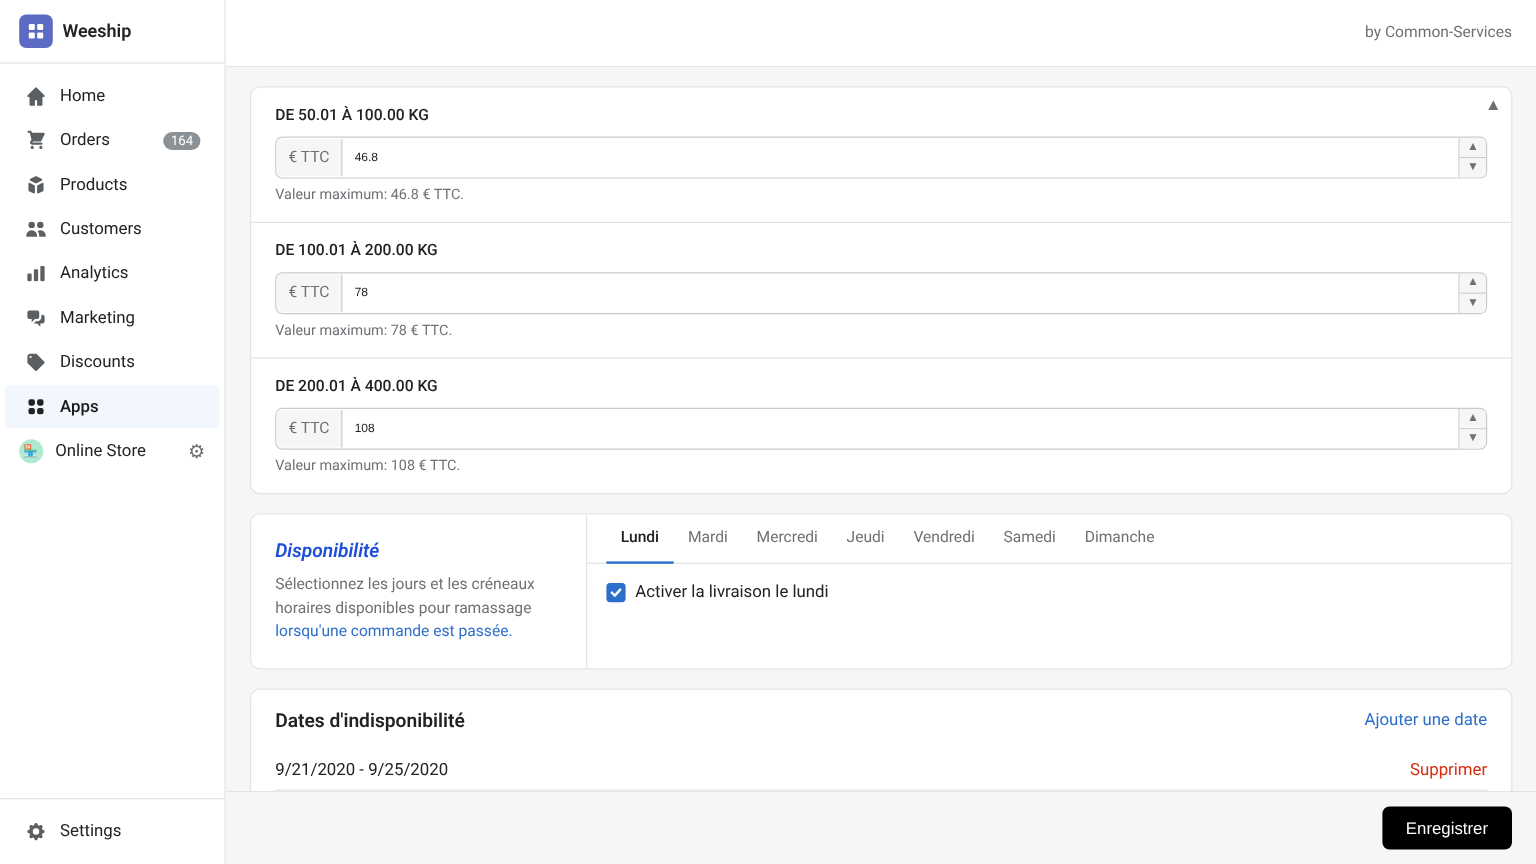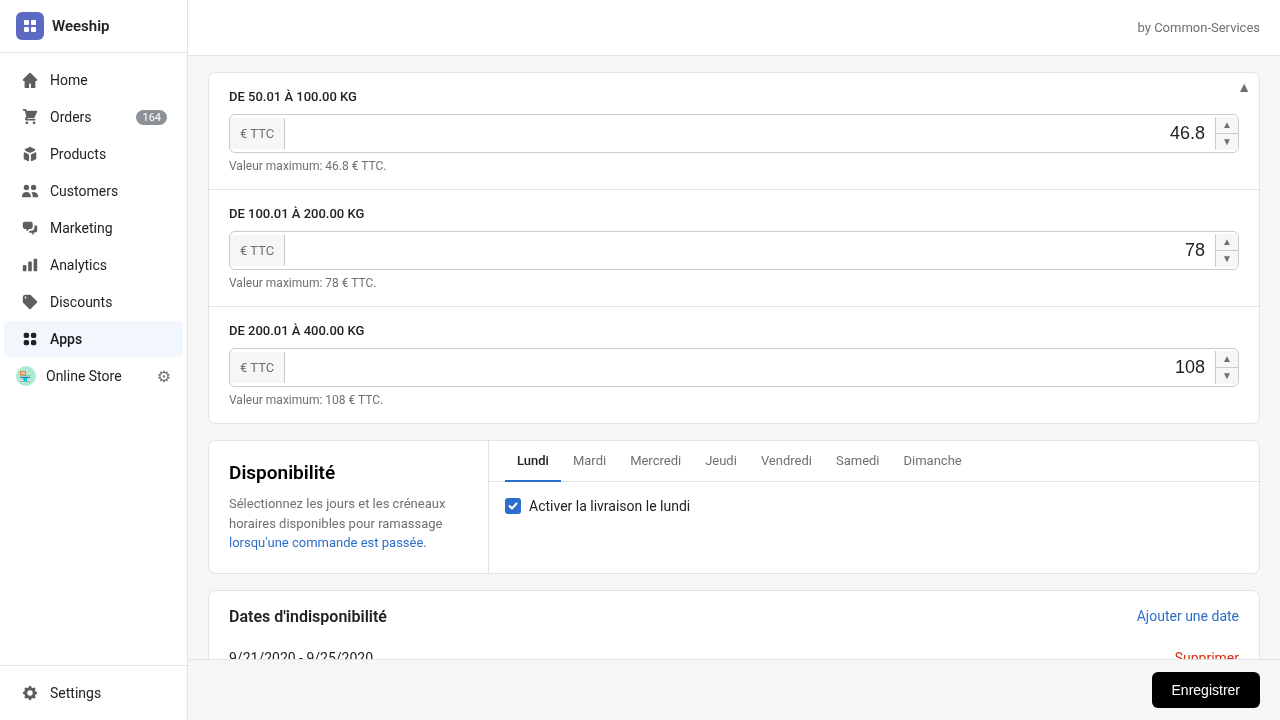--- a/index.html
+++ b/index.html
@@ -26,30 +26,30 @@
     
     .main { flex: 1; display: flex; flex-direction: column; overflow: hidden; }
     .top-bar { background: #fff; border-bottom: 1px solid #e1e3e5; padding: 0 20px; height: 56px; display: flex; align-items: center; justify-content: flex-end; }
     .by-label { font-size: 13px; color: #6d7175; }
 
     
     .price-range-block { padding: 16px 20px; border-bottom: 1px solid #e1e3e5; }
     .price-range-title { font-size: 13px; font-weight: 500; color: #202223; margin-bottom: 10px; }
     .input-row { display: flex; align-items: center; border: 1px solid #c9cccf; border-radius: 6px; overflow: hidden; background: #fff; }
     .input-prefix { padding: 8px 10px; background: #f6f6f7; border-right: 1px solid #c9cccf; color: #6d7175; font-size: 13px; white-space: nowrap; }
-    .input-field { flex: 1; padding: 8px 10px; border: none; outline: none; font-size: 18px; color: #202223; background: transparent; text-align: right; }
+    .input-field { flex: 1; padding: 8px 10px; border: none; outline: none; font-size: 10px; color: #202223; background: transparent; }
     .input-spinners { display: flex; flex-direction: column; border-left: 1px solid #c9cccf; }
     .spin-btn { background: #f6f6f7; border: none; padding: 2px 6px; cursor: pointer; font-size: 10px; color: #6d7175; line-height: 1.2; }
     .spin-btn:first-child { border-bottom: 1px solid #c9cccf; }
     .valeur-max { margin-top: 6px; font-size: 12px; color: #6d7175; }
 
     
     .dispo-section { background: #fff; border: 1px solid #e1e3e5; border-radius: 8px; margin: 0 20px 16px; display: flex; gap: 0; }
     .dispo-left { width: 280px; padding: 20px; flex-shrink: 0; border-right: 1px solid #e1e3e5; }
-    .dispo-title { font-size: 19px; font-weight: 600; color: #000000; margin-bottom: 10px; }
+    .dispo-title { font-size: 16px; font-weight: 600; color: #1d4ed8; margin-bottom: 10px; font-style: italic; }
     .dispo-desc { font-size: 13px; color: #6d7175; line-height: 1.5; }
     .dispo-desc a { color: #2c6ecb; text-decoration: none; }
     .dispo-right { flex: 1; padding: 0; }
 
     
     .day-tabs { display: flex; border-bottom: 1px solid #e1e3e5; padding: 0 16px; }
     .day-tab { padding: 12px 12px; cursor: pointer; font-size: 13px; color: #6d7175; border-bottom: 2px solid transparent; margin-bottom: -1px; }
     .day-tab.active { color: #202223; border-bottom-color: #2c6ecb; font-weight: 500; }
 
     .day-content { padding: 16px; }
@@ -124,34 +124,34 @@
         <svg width="18" height="18" viewBox="0 0 20 20" fill="currentColor">
             <path d="M9 6a3 3 0 11-6 0 3 3 0 016 0zM17 6a3 3 0 11-6 0 3 3 0 016 0zM12.93 17c.046-.327.07-.66.07-1a6.97 6.97 0 00-1.5-4.33A5 5 0 0119 16v1h-6.07zM6 11a5 5 0 015 5v1H1v-1a5 5 0 015-5z"></path>
           </svg>
       </span>
       <span>Customers</span>
     </div>
 
     <div class="nav-item">
       <span class="nav-icon">
         <svg width="18" height="18" viewBox="0 0 20 20" fill="currentColor">
+            <path d="M2 11a1 1 0 011-1h2a1 1 0 011 1v5a1 1 0 01-1 1H3a1 1 0 01-1-1v-5zM8 7a1 1 0 011-1h2a1 1 0 011 1v9a1 1 0 01-1 1H9a1 1 0 01-1-1V7zM14 4a1 1 0 011-1h2a1 1 0 011 1v12a1 1 0 01-1 1h-2a1 1 0 01-1-1V4z"></path>
+          </svg>
+      </span>
+      <span>Analytics</span>
+    </div>
+
+    <div class="nav-item">
+      <span class="nav-icon">
+        <svg width="18" height="18" viewBox="0 0 20 20" fill="currentColor">
             <path d="M2 5a2 2 0 012-2h7a2 2 0 012 2v4a2 2 0 01-2 2H9l-3 3v-3H4a2 2 0 01-2-2V5z"></path>
             <path d="M15 7v2a4 4 0 01-4 4H9.828l-1.766 1.767c.28.149.599.233.938.233h2l3 3v-3h2a2 2 0 002-2V9a2 2 0 00-2-2h-1z"></path>
           </svg>
       </span>
       <span>Marketing</span>
-    </div>
-
-    <div class="nav-item">
-      <span class="nav-icon">
-        <svg width="18" height="18" viewBox="0 0 20 20" fill="currentColor">
-            <path d="M2 11a1 1 0 011-1h2a1 1 0 011 1v5a1 1 0 01-1 1H3a1 1 0 01-1-1v-5zM8 7a1 1 0 011-1h2a1 1 0 011 1v9a1 1 0 01-1 1H9a1 1 0 01-1-1V7zM14 4a1 1 0 011-1h2a1 1 0 011 1v12a1 1 0 01-1 1h-2a1 1 0 01-1-1V4z"></path>
-          </svg>
-      </span>
-      <span>Analytics</span>
     </div>
 
     <div class="nav-item">
       <span class="nav-icon">
         <svg width="18" height="18" viewBox="0 0 20 20" fill="currentColor">
             <path fill-rule="evenodd" d="M17.707 9.293a1 1 0 010 1.414l-7 7a1 1 0 01-1.414 0l-7-7A.997.997 0 012 10V5a3 3 0 013-3h5c.256 0 .512.098.707.293l7 7zM5 6a1 1 0 100-2 1 1 0 000 2z" clip-rule="evenodd"></path>
           </svg>
       </span>
       <span>Discounts</span>
     </div>

